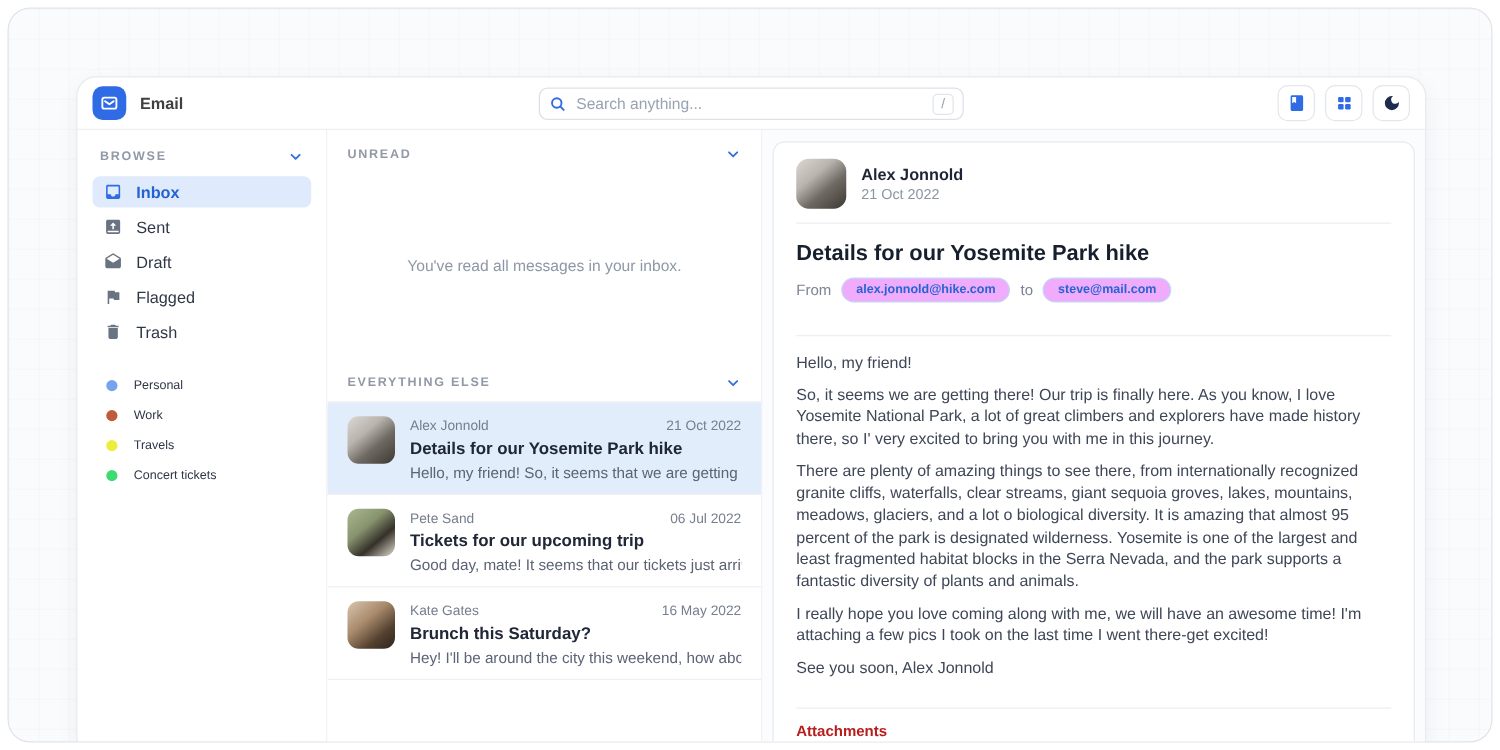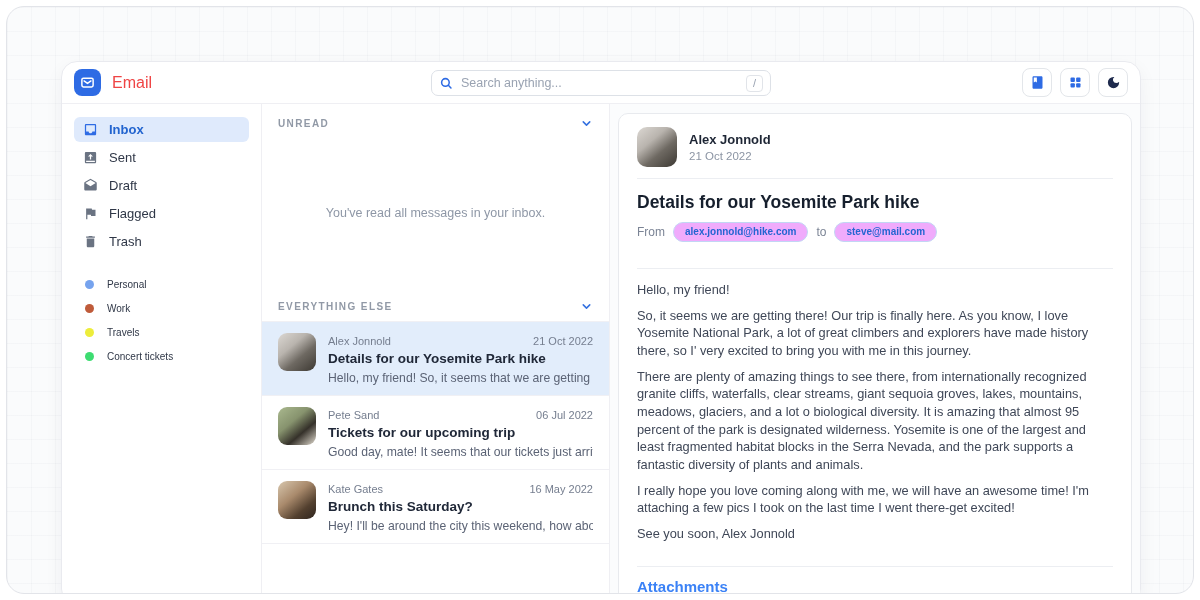--- a/index.html
+++ b/index.html
@@ -22,21 +22,21 @@
     box-shadow:0 6px 18px rgba(25,35,60,0.05);
     display:flex; flex-direction:column;
   }
 
   
   .app-header { height:42px; flex:0 0 42px; border-bottom:1px solid #efeff3;
     display:flex; align-items:center; padding:0 12px; position:relative; }
   .brand { display:flex; align-items:center; gap:11px; }
   .logo { width:27px; height:27px; border-radius:8px; background:#2e6be4;
     display:flex; align-items:center; justify-content:center; }
-  .brand-name { font-size:16px; font-weight:400; color:#ef4444; }
+  .brand-name { font-size:13px; font-weight:700; color:#404040; }
 
   .search { position:absolute; left:50%; top:8px; transform:translateX(-50%);
     width:340px; height:26px; border:1px solid #dde1e7; border-radius:7px; background:#fff;
     display:flex; align-items:center; gap:8px; padding:0 7px; }
   .search-ph { font-size:12.5px; color:#9aa3b2; flex:1; }
   .kbd { min-width:17px; height:17px; border:1px solid #e1e4e9; border-radius:4px;
     font-size:11px; color:#98a1b0; display:flex; align-items:center; justify-content:center; padding:0 4px; }
 
   .header-actions { margin-left:auto; display:flex; gap:8px; }
   .icon-btn { width:30px; height:29px; border:1px solid #e3e6ea; border-radius:8px; background:#fff;
@@ -92,21 +92,21 @@
   .dicon-btn { width:32px; height:30px; border:1px solid #dcdfe5; border-radius:8px; background:#fff;
     display:flex; align-items:center; justify-content:center; color:#3c4452; cursor:pointer; }
   .dsubject { font-size:17.5px; font-weight:700; color:#161f2d; margin:13px 0 9px 0; }
   .fromto { display:flex; align-items:center; gap:8px; font-size:12px; color:#7b8495;
     padding-bottom:26px; border-bottom:1px solid #eceef2; }
   .chip { border:1px solid #c2d6f4; color:#2365d1; border-radius:99px; padding:3px 11px 4px 11px;
     font-size:10px; font-weight:600; background:#f0abfc; cursor:pointer; }
   .dbody { padding:12px 0 10px 0; border-bottom:1px solid #eceef2; }
   .dbody p { font-size:12.8px; line-height:1.38; color:#3f4757; margin-bottom:8px; }
   .dbody p:last-child { margin-bottom:13px; }
-  .attach-label { font-size:15px; font-weight:700; color:#3b82f6; margin:11px 0 9px 0; }
+  .attach-label { font-size:12px; font-weight:700; color:#b91c1c; margin:11px 0 9px 0; }
   .attach-row { display:flex; gap:10px; }
   .thumb { width:55px; height:55px; border-radius:8px; cursor:pointer; }
   .thumb-1 { background:linear-gradient(180deg,#d3d6d9 0%,#bcc2c5 30%,#93a096 48%,#6f7f6e 62%,#9aa6a9 76%,#5d6a70 100%); }
   .thumb-2 { background:linear-gradient(180deg,#a9c5d9 0%,#8fa9bd 35%,#667f8e 52%,#4f6e5c 68%,#c6ab85 84%,#876c50 100%); }
   .file-card { display:flex; width:238px; height:55px; border:1px solid #e7e9ee; border-radius:8px;
     overflow:hidden; background:#fff; }
   .file-icon-area { width:59px; flex:0 0 59px; background:#f1f2f5; display:flex; align-items:center;
     justify-content:center; color:#3c4452; }
   .file-info { display:flex; flex-direction:column; justify-content:center; gap:3px; padding-left:14px; }
   .file-name { font-size:12.5px; font-weight:600; color:#2365d1; cursor:pointer; }
@@ -158,20 +158,28 @@
           <svg width="15" height="15" viewBox="0 0 24 24" fill="#1f2b4d">
             <path d="M12 3a9 9 0 1 0 9 9c0-.46-.04-.92-.1-1.36a5.39 5.39 0 0 1-4.4 2.26 5.4 5.4 0 0 1-3.14-9.8c-.44-.06-.9-.1-1.36-.1z"></path>
           </svg>
         </div>
       </div>
     </div>
 
     <div class="app-body">
 
       <div class="sidebar">
+        <div class="sec-header">
+          <span class="sec-label">BROWSE</span>
+          <span class="chev">
+            <svg width="13" height="13" viewBox="0 0 24 24" fill="none" stroke="currentColor" stroke-width="2.8" stroke-linecap="round" stroke-linejoin="round">
+                <polyline points="6 9 12 15 18 9"></polyline>
+              </svg>
+          </span>
+        </div>
 
         <div class="nav-item selected">
           <span class="nico">
             <svg width="15" height="15" viewBox="0 0 24 24" fill="currentColor">
                 <path d="M19 3H4.99C3.88 3 3 3.9 3 5v14c0 1.1.88 2 1.99 2H19c1.1 0 2-.9 2-2V5c0-1.1-.9-2-2-2zm0 12h-4c0 1.66-1.35 3-3 3s-3-1.34-3-3H5V5h14v10z"></path>
               </svg>
           </span>
           <span>Inbox</span>
         </div>
         <div class="nav-item">

